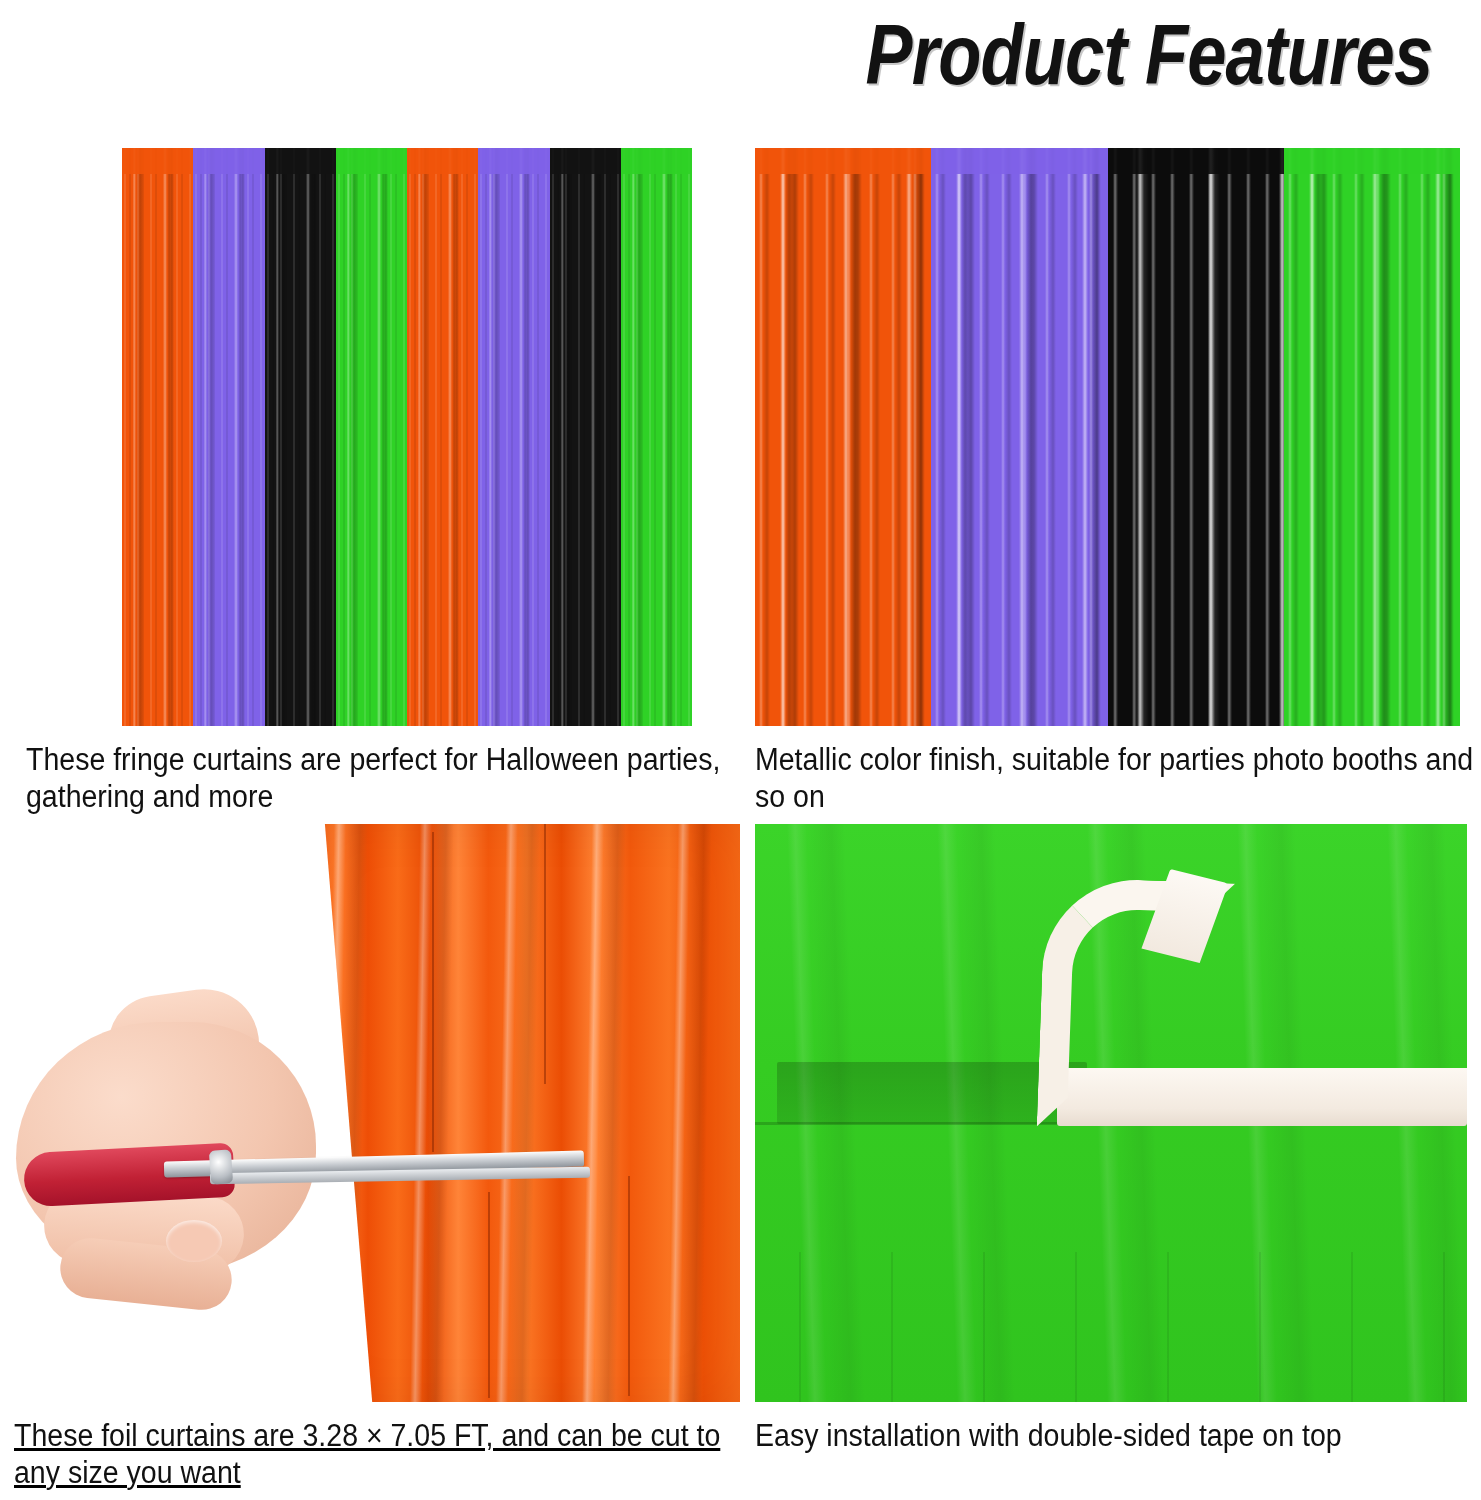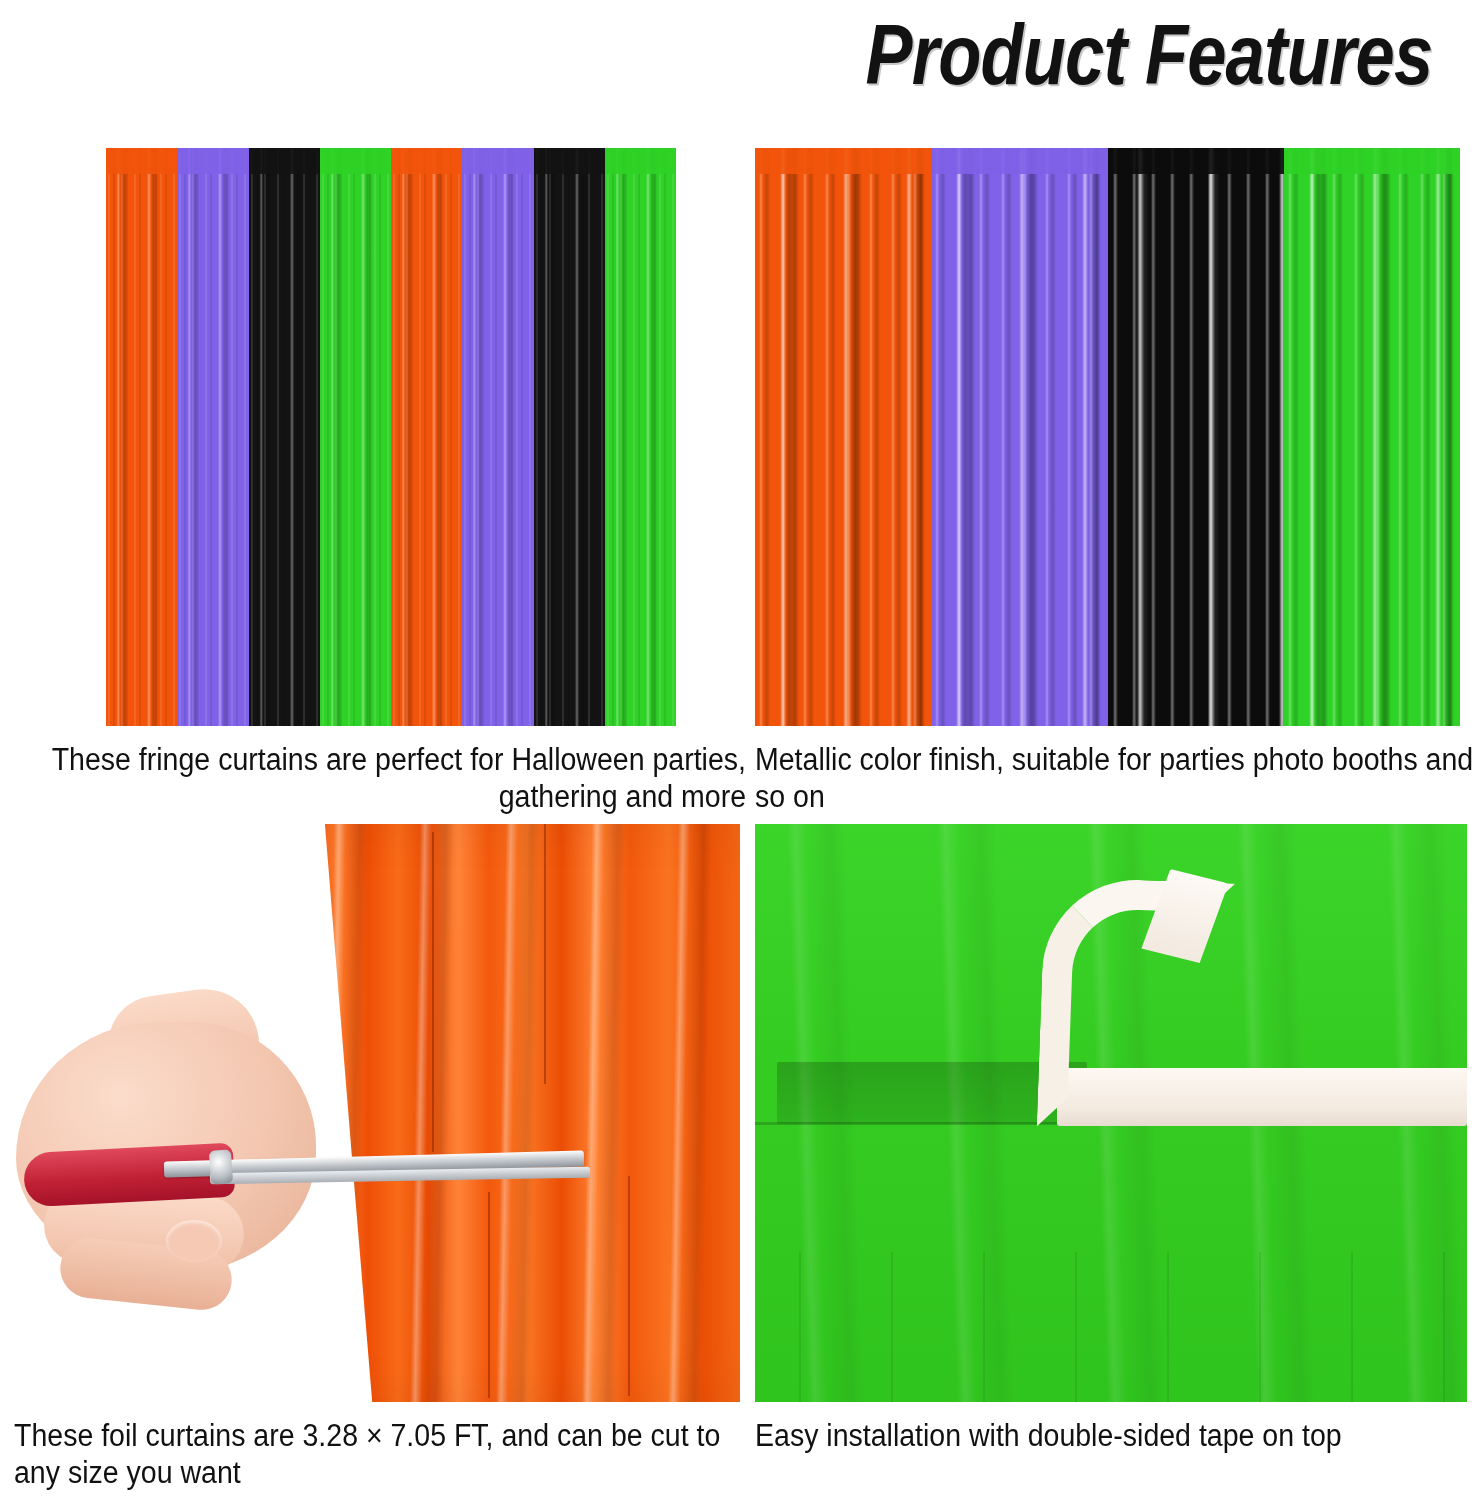--- a/index.html
+++ b/index.html
@@ -54,23 +54,23 @@
     font-family: "Liberation Sans Narrow", "Liberation Sans", sans-serif;
     font-size: 31px;
     line-height: 1.18;
     color: #111111;
     transform: scaleX(0.92);
     transform-origin: left top;
     letter-spacing: 0px;
   }
 
   
-  #cell-tl { left: 10px;  top: 148px; width: 726px; text-align: right; }
+  #cell-tl { left: 26px;  top: 148px; width: 726px; }
   #cell-tr { left: 755px; top: 148px; width: 712px; }
-  #cell-bl { left: 14px;  top: 824px; width: 726px; }
+  #cell-bl { left: 14px;  top: 824px; width: 726px; text-decoration: underline; }
   #cell-br { left: 755px; top: 824px; width: 648px; }
 
   #photo-tl { left: 48px; top: 0; width: 570px; height: 578px; margin-left: 48px; }
   #photo-tr { width: 705px; height: 578px; }
   #photo-bl { width: 726px; height: 578px; }
   #photo-br { width: 712px; height: 578px; }
 
   #cap-tl { margin-top: 16px; width: 800px; }
   #cap-tr { margin-top: 16px; width: 790px; }
   #cap-bl { margin-top: 16px; width: 800px; }

